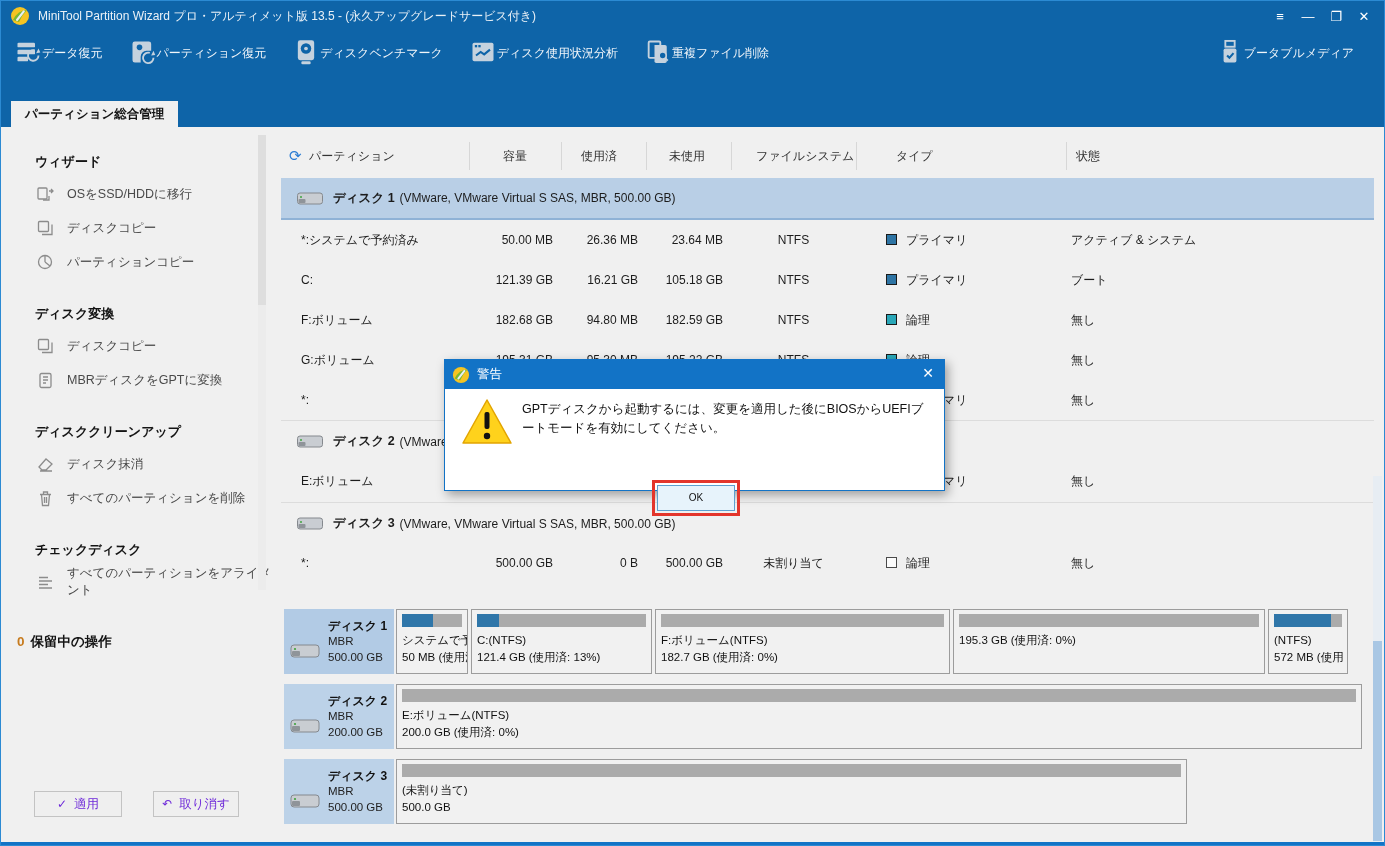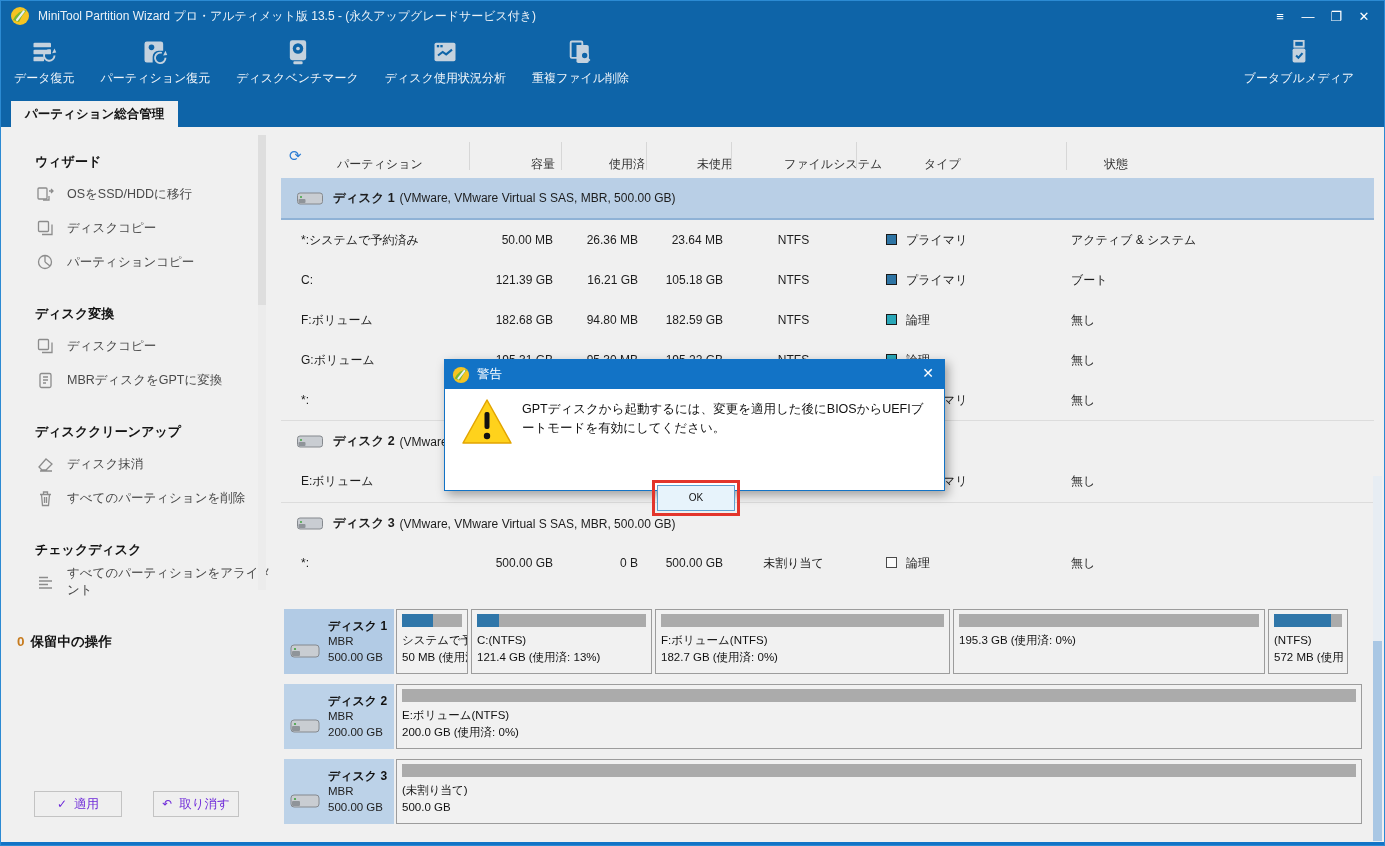--- a/index.html
+++ b/index.html
@@ -11,21 +11,21 @@
   .titlebar { position:absolute; left:0; top:0; width:100%; height:30px;
               background:#0E64A8; display:flex; align-items:center; }
   .titlebar .logo { margin:0 8px 0 9px; }
   .titlebar .title { color:#EAF1F7; font-size:12px; }
   .winctrl { position:absolute; right:6px; top:0; height:30px; display:flex; align-items:center; }
   .winctrl span { color:#FFFFFF; width:28px; text-align:center; font-size:13px; cursor:default; }
 
   
   .toolbar { position:absolute; left:0; top:30px; width:100%; height:70px; background:#0E64A8;
              display:flex; align-items:flex-start; }
-  .tb-item { display:flex; flex-direction:column; align-items:center; padding:6px 13px 0 13px; }
+  .tb-item { display:flex; flex-direction:row; align-items:center; padding:6px 13px 0 13px; }
   .tb-item .ic { height:30px; display:flex; align-items:center; }
   .tb-item .lb { color:#F2F6FA; font-size:12px; margin-top:3px; white-space:nowrap; }
   .tb-right { position:absolute; right:14px; top:30px; display:flex; }
   .tb-right .tb-item { padding:6px 16px 0 16px; }
   .ticon { stroke:#C5D2DE; fill:none; stroke-width:1.6; }
   .ticon-f { fill:#C5D2DE; stroke:none; }
 
   
   .tabrow { position:absolute; left:0; top:100px; width:100%; height:26px; background:#0E64A8; }
   .tab { position:absolute; left:10px; top:0; height:26px; padding:0 14px; background:#F0F0F0;
@@ -46,21 +46,21 @@
   .fbtn { position:absolute; top:0; height:26px; border:1px solid #C3C3C3; background:#EFEFEF;
           color:#6d28d9; font-size:12.5px; text-align:center; line-height:24px; }
   .fbtn .g { margin-right:7px; font-size:12px; }
   #btn-apply { left:33px; width:88px; }
   #btn-undo  { left:152px; width:86px; }
 
   
   .content { position:absolute; left:280px; top:126px; width:1105px; height:720px; }
   .thead { position:absolute; left:0; top:9px; width:1093px; height:40px; font-size:12px; color:#333; }
   .thead .sep { position:absolute; top:6px; width:1px; height:28px; background:#D7D7D7; }
-  .th-c { position:absolute; top:8px; line-height:40px; white-space:nowrap;margin-left:28px; }
+  .th-c { position:absolute; top:0; line-height:40px; white-space:nowrap; }
   .refresh { position:absolute; left:8px; top:0; line-height:40px; color:#2B7CD3; font-size:15px; cursor:pointer; }
   .trow, .grow { position:absolute; left:0; width:1093px; font-size:12px; color:#1C1C1C; }
   .grow { height:42px; display:flex; align-items:center; padding-left:16px;
           border-top:1px solid #DCDCDC; }
   .grow.sel { background:#B9CFE6; border-top:none; border-bottom:2px solid #8FB2D6; }
   .grow .gname { font-weight:bold; margin:0 5px 0 10px; font-size:12.5px; }
   .grow .ginfo { font-size:12px; }
   .trow { height:40px; }
   .cell { position:absolute; top:0; line-height:40px; white-space:nowrap; }
   .c-name   { left:20px; }
@@ -475,21 +475,21 @@
             <rect x="2" y="9" width="8" height="5" rx="1" fill="#8F9499"></rect>
             <circle cx="5" cy="7" r="1.1" fill="#3FA33F"></circle>
           </svg>
         <div class="dtxt">
           <div class="dname">ディスク 3</div>
           <div class="dsub">MBR</div>
           <div class="dsub">500.00 GB</div>
         </div>
       </div>
       <div class="parts">
-        <div class="pblock" style="width:966px">
+        <div class="pblock" style="width:791px">
           <div class="pbar">
               <div class="pfill" style="width: 0%;"></div>
             </div>
           <div class="pl1">(未割り当て)</div>
           <div class="pl2">500.0 GB</div>
         </div>
       </div>
     </div>
   </div>
 

